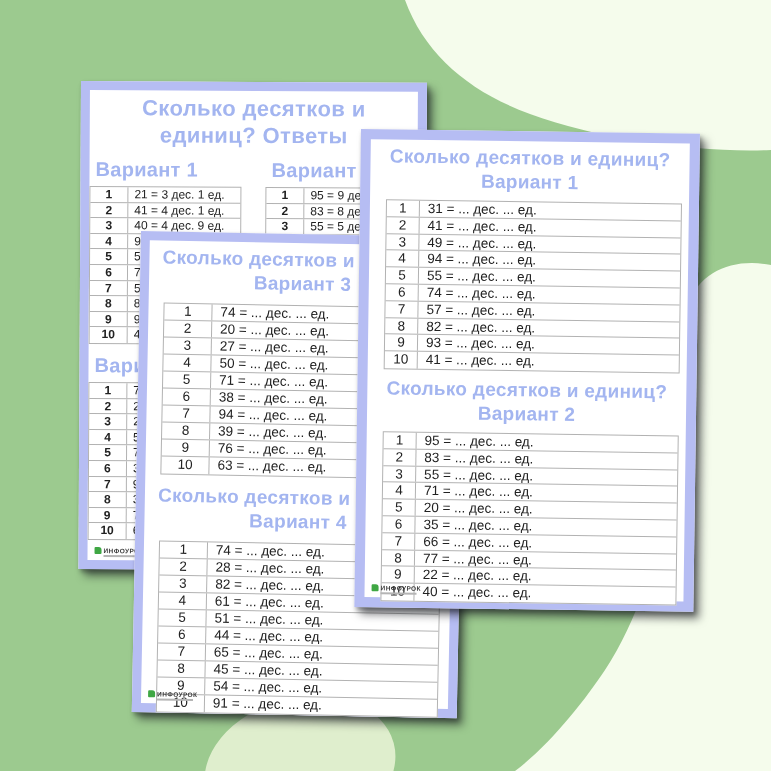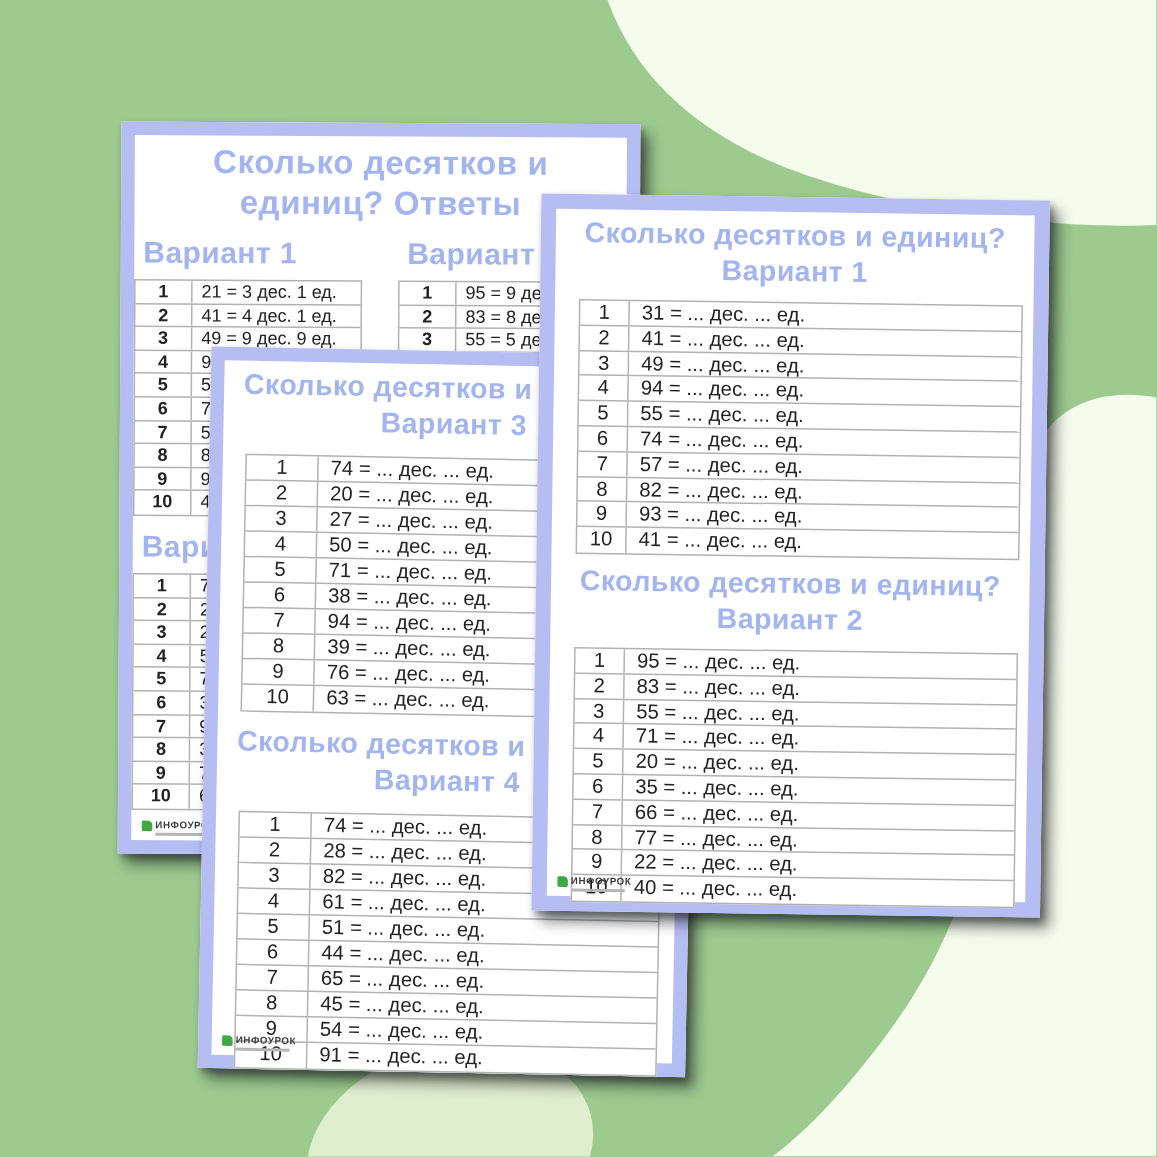--- a/index.html
+++ b/index.html
@@ -86,21 +86,21 @@
           <div class="tr">
             <div class="td n">1</div>
             <div class="td v">21 = 3 дес. 1 ед.</div>
           </div>
           <div class="tr">
             <div class="td n">2</div>
             <div class="td v">41 = 4 дес. 1 ед.</div>
           </div>
           <div class="tr">
             <div class="td n">3</div>
-            <div class="td v">49 = 9 дес. 9 ед.</div>
+            <div class="td v">40 = 4 дес. 9 ед.</div>
           </div>
           <div class="tr">
             <div class="td n">4</div>
             <div class="td v">94 = 9 дес. 4 ед.</div>
           </div>
           <div class="tr">
             <div class="td n">5</div>
             <div class="td v">55 = 5 дес. 5 ед.</div>
           </div>
           <div class="tr">

